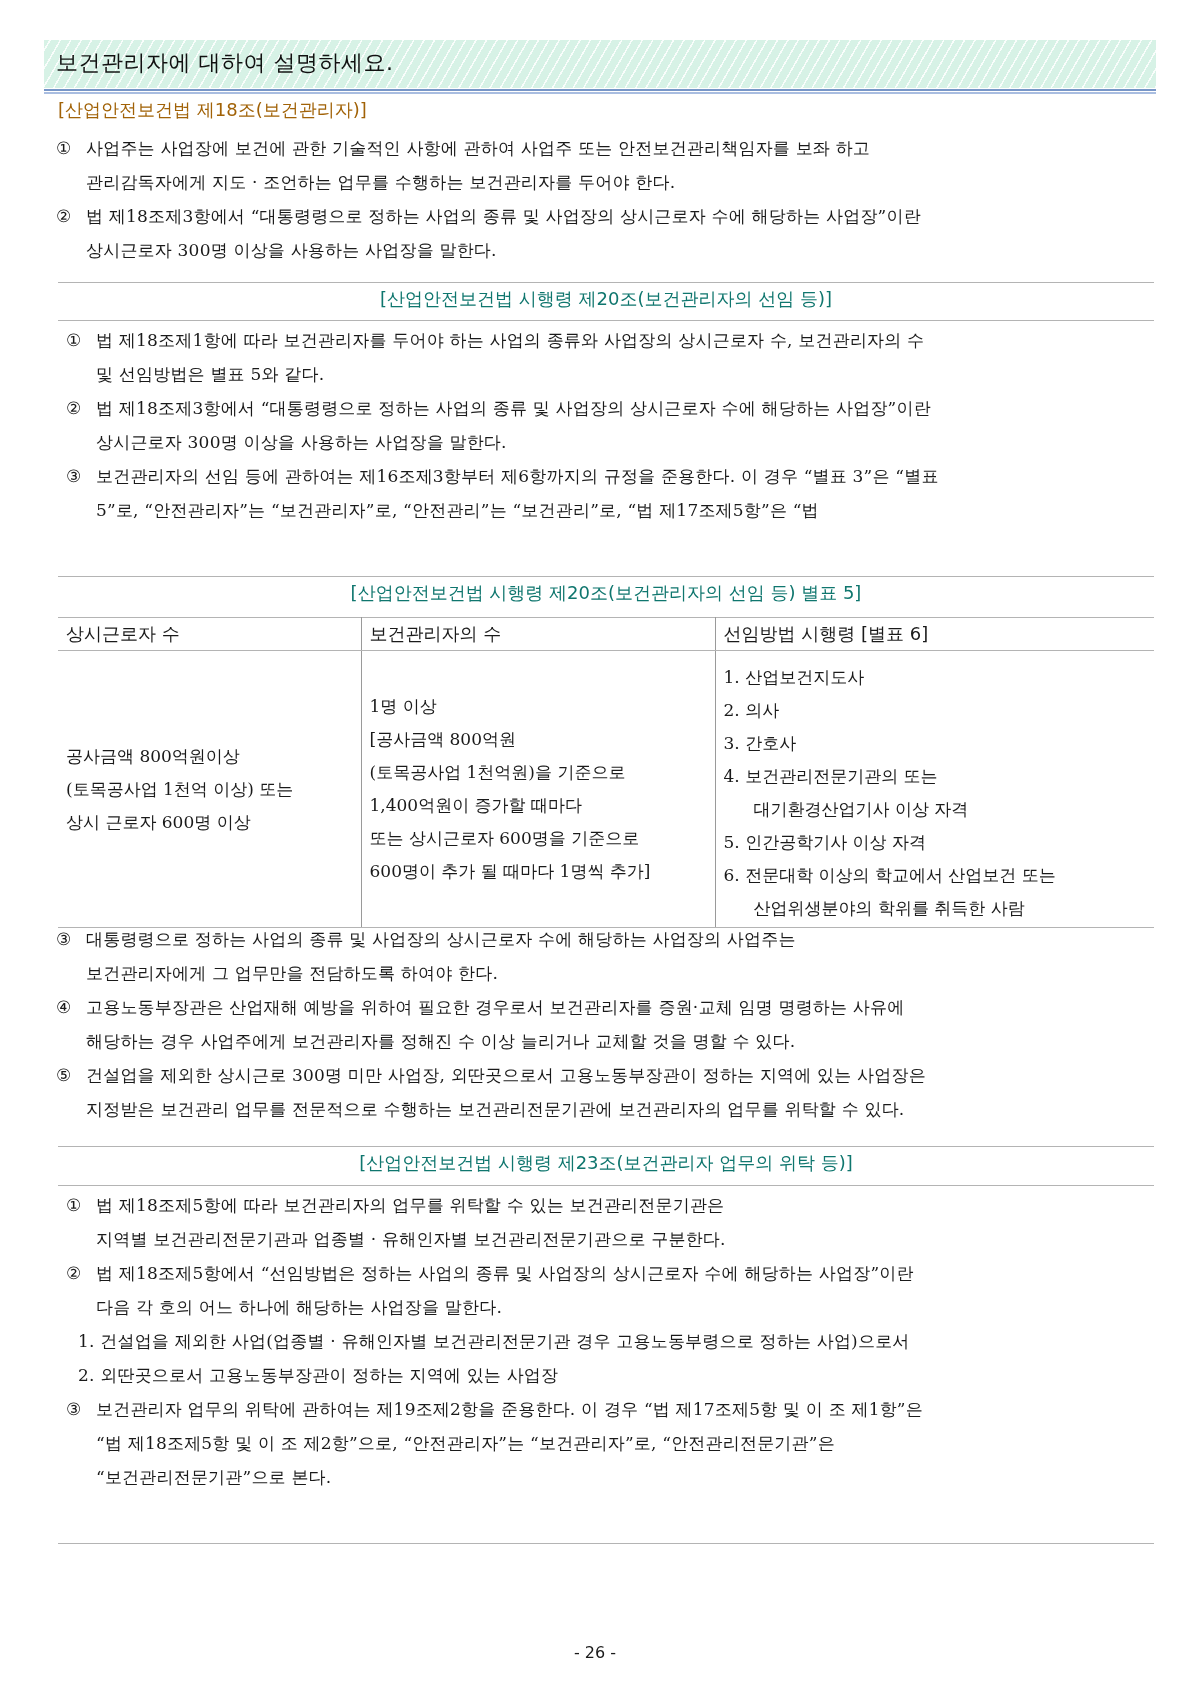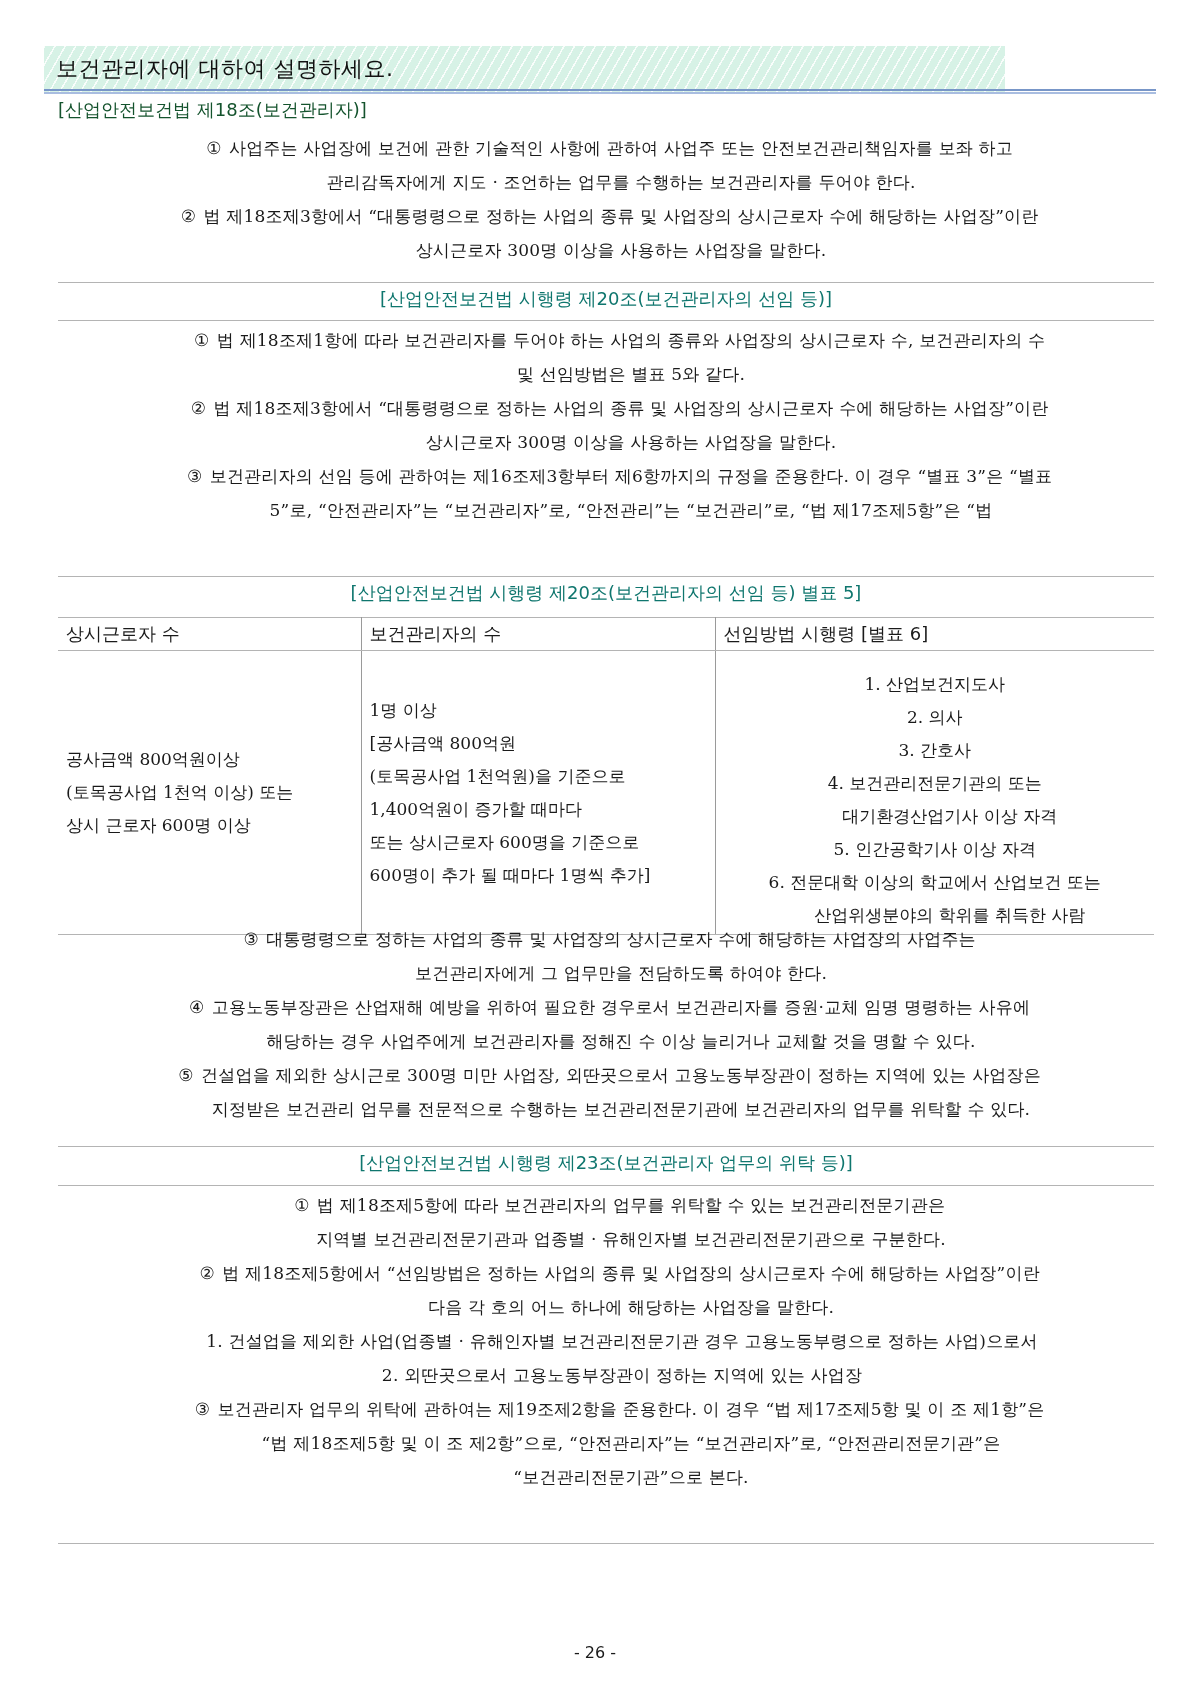--- a/index.html
+++ b/index.html
@@ -2,45 +2,43 @@
 <html><head>
   <meta charset="utf-8">
   <style>
     html, body { margin: 0; padding: 0; background: #ffffff; }
     body {
       width: 1190px; height: 1684px; position: relative; overflow: hidden;
       font-family: "DejaVu Serif", "Liberation Serif", serif;
       color: #1a1a1a;
     }
     .banner {
-      position: absolute; left: 44px; top: 40px; width: 961px; height: 48px;
+      position: absolute; left: 44px; top: 40px; width: 1112px; height: 48px;
       background-color: #d7f2e6;
       background-image: repeating-linear-gradient(-60deg, rgba(255,255,255,0.85) 0px, rgba(255,255,255,0.85) 1.5px, transparent 1.5px, transparent 9px);
-      margin-top: 6px;
     }
     .banner-title {
       position: absolute; left: 12px; top: 8px;
       font-family: "DejaVu Sans", "Liberation Sans", sans-serif;
       font-size: 22px; letter-spacing: 0.5px; color: #111;
     }
     .banner-rule {
       position: absolute; left: 44px; top: 89px; width: 1112px; height: 2px;
       background: #7896c8;
       box-shadow: 0 3px 0 0 #a9bde0;
     }
     .law-head {
       position: absolute; left: 58px;
       font-family: "DejaVu Sans", "Liberation Sans", sans-serif;
-      font-size: 18px; color: #14532d;
+      font-size: 18px; color: #a16207;
     }
     .block { position: absolute; left: 56px; width: 1100px; }
     .para {
       font-size: 17px; line-height: 34px; letter-spacing: 0.2px;
       white-space: nowrap;
-      text-align: center;
     }
     .para .num { display: inline-block; width: 30px; }
     .para .cont { padding-left: 30px; display: block; }
     .rule {
       position: absolute; left: 58px; width: 1096px; height: 0;
       border-top: 1.5px solid #b4b4b4;
     }
     .center-head {
       position: absolute; left: 58px; width: 1096px; text-align: center;
       font-family: "DejaVu Sans", "Liberation Sans", sans-serif;
@@ -55,21 +53,21 @@
       border-left: 1px solid #9a9a9a; border-right: 1px solid #9a9a9a;
       padding: 0 8px;
     }
     table.t5 tr > *:first-child { border-left: none; }
     table.t5 tr > *:last-child { border-right: none; }
     table.t5 th {
       height: 32px; font-weight: normal; text-align: left;
       font-family: "DejaVu Sans", "Liberation Sans", sans-serif; font-size: 18px;
     }
     table.t5 td { font-size: 17px; line-height: 33px; vertical-align: middle; white-space: nowrap; }
-    table.t5 td.c3 { padding-top: 17px; padding-bottom: 2px; text-align: center; }
+    table.t5 td.c3 { padding-top: 10px; padding-bottom: 2px; }
     .li-sub { padding-left: 30px; display: block; }
     .sub-item { padding-left: 12px; }
     .sub-item .cont2 { padding-left: 34px; display: block; }
     .page-num {
       position: absolute; left: 0; width: 1190px; top: 1643px; text-align: center;
       font-family: "DejaVu Sans", "Liberation Sans", sans-serif; font-size: 16px;
     }
   </style>
 </head>
 <body>

